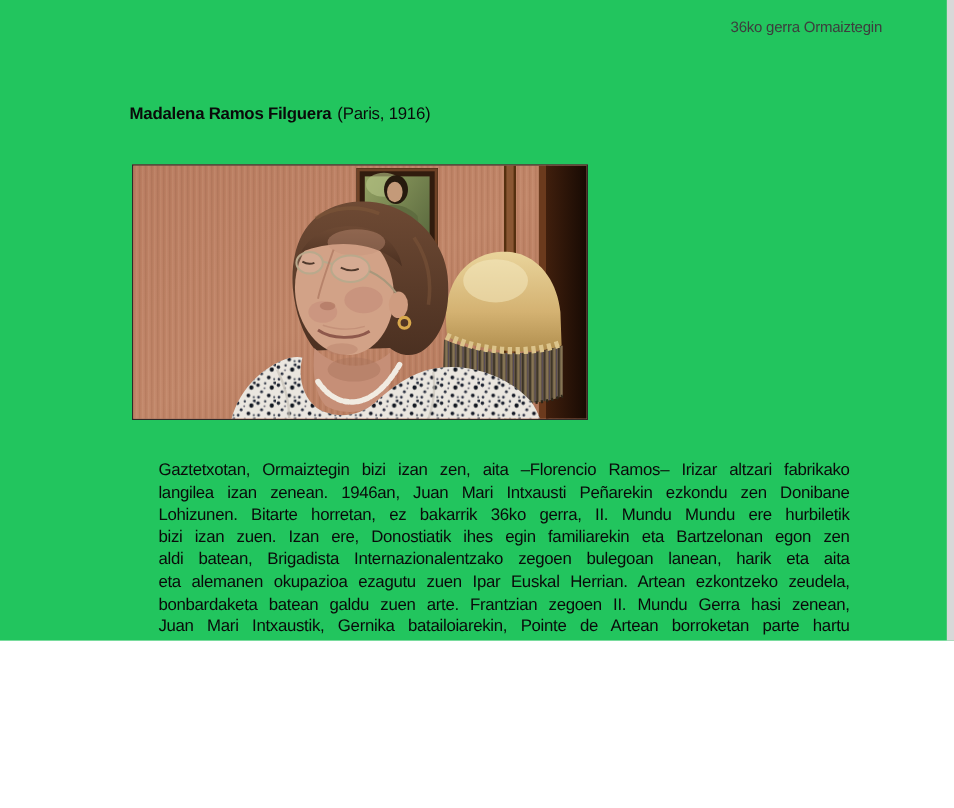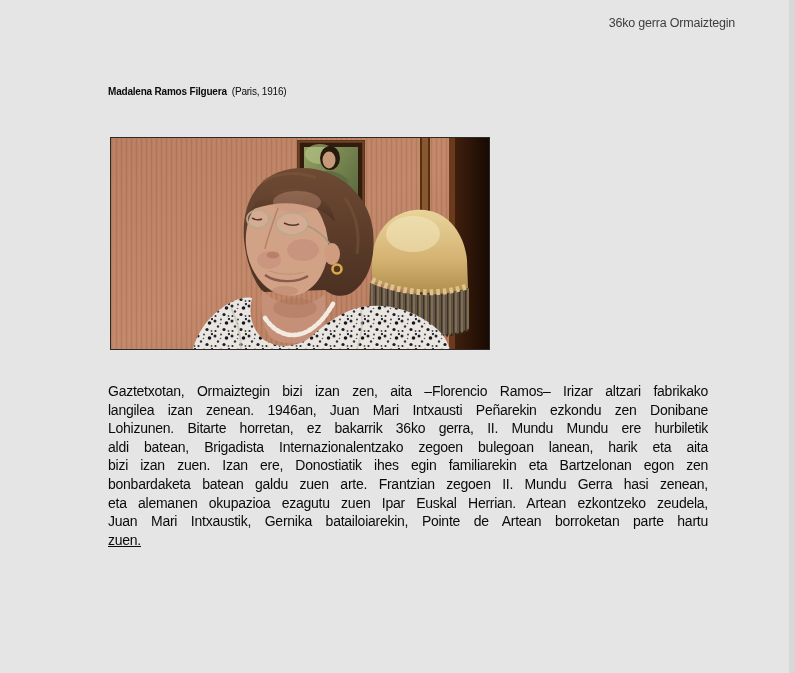--- a/index.html
+++ b/index.html
@@ -1,45 +1,45 @@
 <!DOCTYPE html>
 <html><head>
 <meta charset="utf-8">
 <style>
   html,body { margin:0; padding:0; background:#ffffff; }
   .screen {
-    position:relative; width:795px; height:673px; background:#e5e5e5;
+    position:relative; width:795px; height:534px; background:#22c55e;
     overflow:hidden; font-family:"Liberation Sans","DejaVu Sans",sans-serif;
     color:#0a0a0a;
   }
   .edge-strip {
     position:absolute; top:0; right:0; width:6px; height:673px;
     background:#d8d8d8;
   }
   .page-header {
     position:absolute; top:16px; left:0; width:735px;
     text-align:right; font-size:12.5px; color:#3d3d3d; letter-spacing:-0.2px;
   }
   .section-title {
-    position:absolute; left:108px; top:86px; font-size:10px; letter-spacing:-0.2px;
+    position:absolute; left:108px; top:86px; font-size:14px; letter-spacing:-0.2px;
     white-space:nowrap;
   }
   .section-title .name { font-weight:bold; }
   .section-title .origin { font-weight:normal; margin-left:5px; }
   .photo-frame {
     position:absolute; left:110px; top:137px; width:378px; height:211px;
     border:1px solid #2e2a28; line-height:0; background:#bd8064;
   }
   .para {
     position:absolute; left:108px; width:600px;
     font-size:14px; line-height:18.6px; letter-spacing:-0.25px; color:#0a0a0a;
   }
   #para1 { top:382px; }
   #para2 { top:563px; }
-  .tline { text-align:justify; text-align-last:justify; }
+  .tline { text-align:justify; text-align-last:justify;margin-left:24px; }
   .tline.tlast { text-align-last:left;text-decoration:underline; }
 </style>
 </head>
 <body>
 
 <div class="screen">
 
   <div class="edge-strip"></div>
 
   <div class="page-header">
@@ -178,21 +178,21 @@
         <path d="M154,180 C170,204 200,206 223,164" fill="none" stroke="#8d6b58" stroke-width="1.2" opacity="0.5"></path>
         <path d="M154,180 C170,204 200,206 223,164" fill="none" stroke="#f1ebe1" stroke-width="4.6" stroke-dasharray="3.2 2.4" stroke-linecap="round"></path>
       </g>
     </svg>
   </div>
 
   <div class="para" id="para1">
       <div class="tline">Gaztetxotan, Ormaiztegin bizi izan zen, aita –Florencio Ramos– Irizar altzari fabrikako</div>
       <div class="tline">langilea izan zenean. 1946an, Juan Mari Intxausti Peñarekin ezkondu zen Donibane</div>
       <div class="tline">Lohizunen. Bitarte horretan, ez bakarrik 36ko gerra, II. Mundu Mundu ere hurbiletik</div>
+      <div class="tline">bizi izan zuen. Izan ere, Donostiatik ihes egin familiarekin eta Bartzelonan egon zen</div>
       <div class="tline">aldi batean, Brigadista Internazionalentzako zegoen bulegoan lanean, harik eta aita</div>
-      <div class="tline">bizi izan zuen. Izan ere, Donostiatik ihes egin familiarekin eta Bartzelonan egon zen</div>
+      <div class="tline">eta alemanen okupazioa ezagutu zuen Ipar Euskal Herrian. Artean ezkontzeko zeudela,</div>
       <div class="tline">bonbardaketa batean galdu zuen arte. Frantzian zegoen II. Mundu Gerra hasi zenean,</div>
-      <div class="tline">eta alemanen okupazioa ezagutu zuen Ipar Euskal Herrian. Artean ezkontzeko zeudela,</div>
       <div class="tline">Juan Mari Intxaustik, Gernika batailoiarekin, Pointe de Artean borroketan parte hartu</div>
       <div class="tline tlast">zuen.</div>
     </div>
 
 </div>
 
 </body></html>

